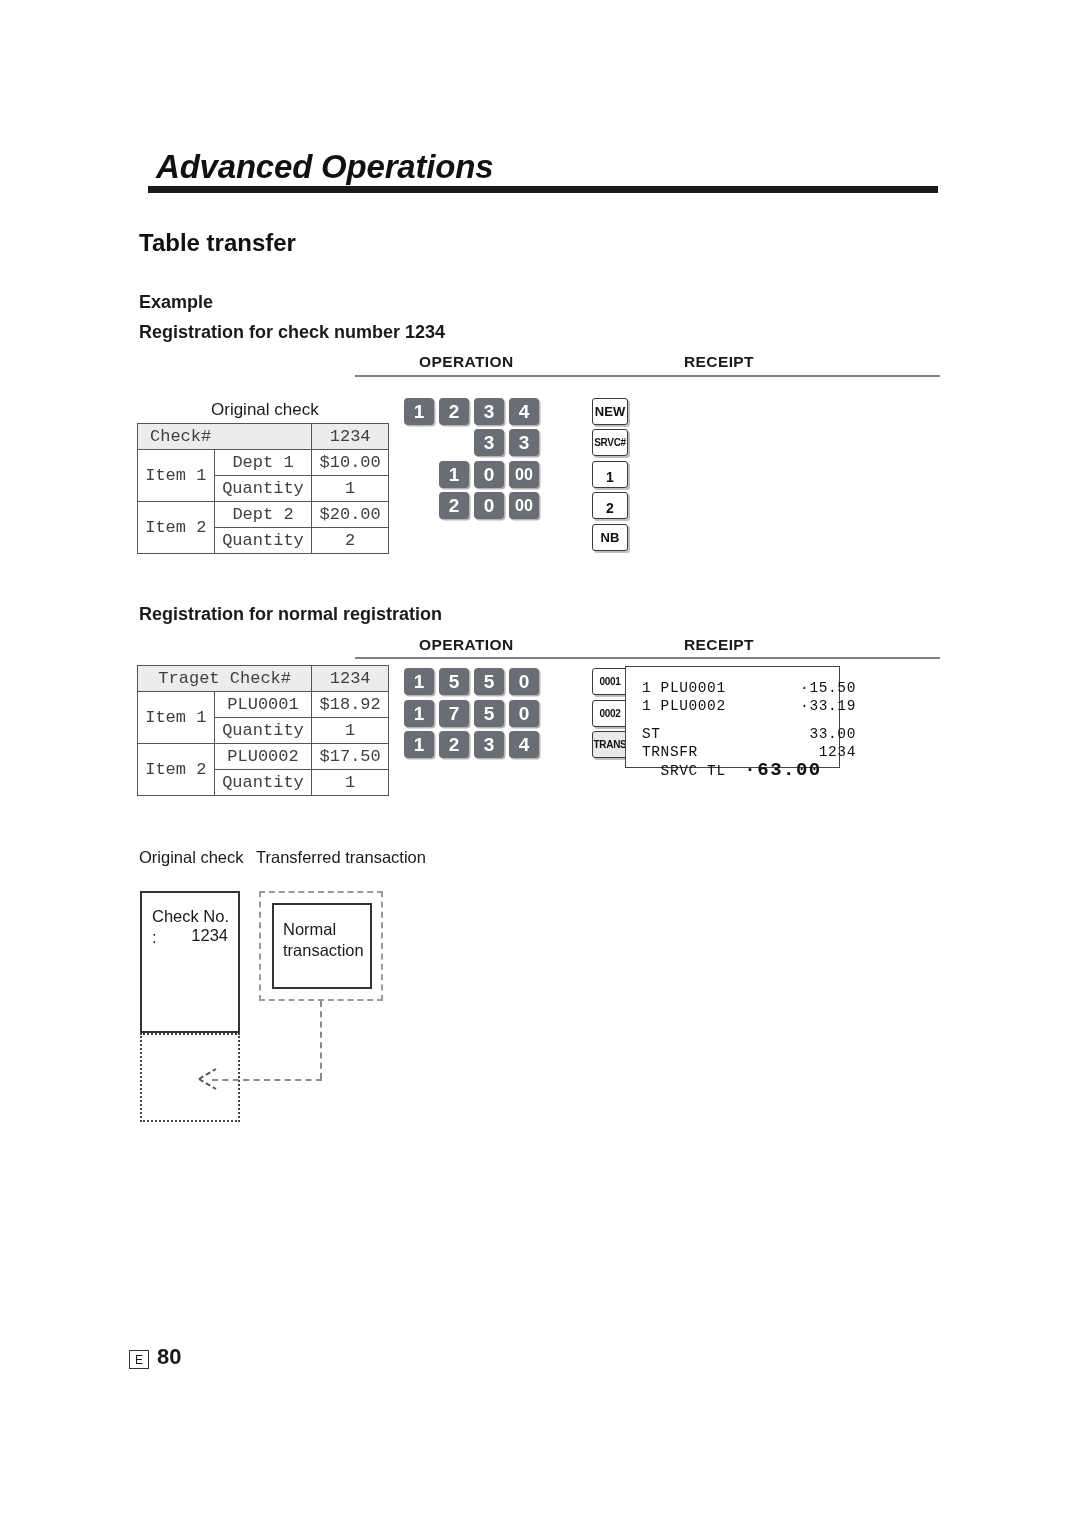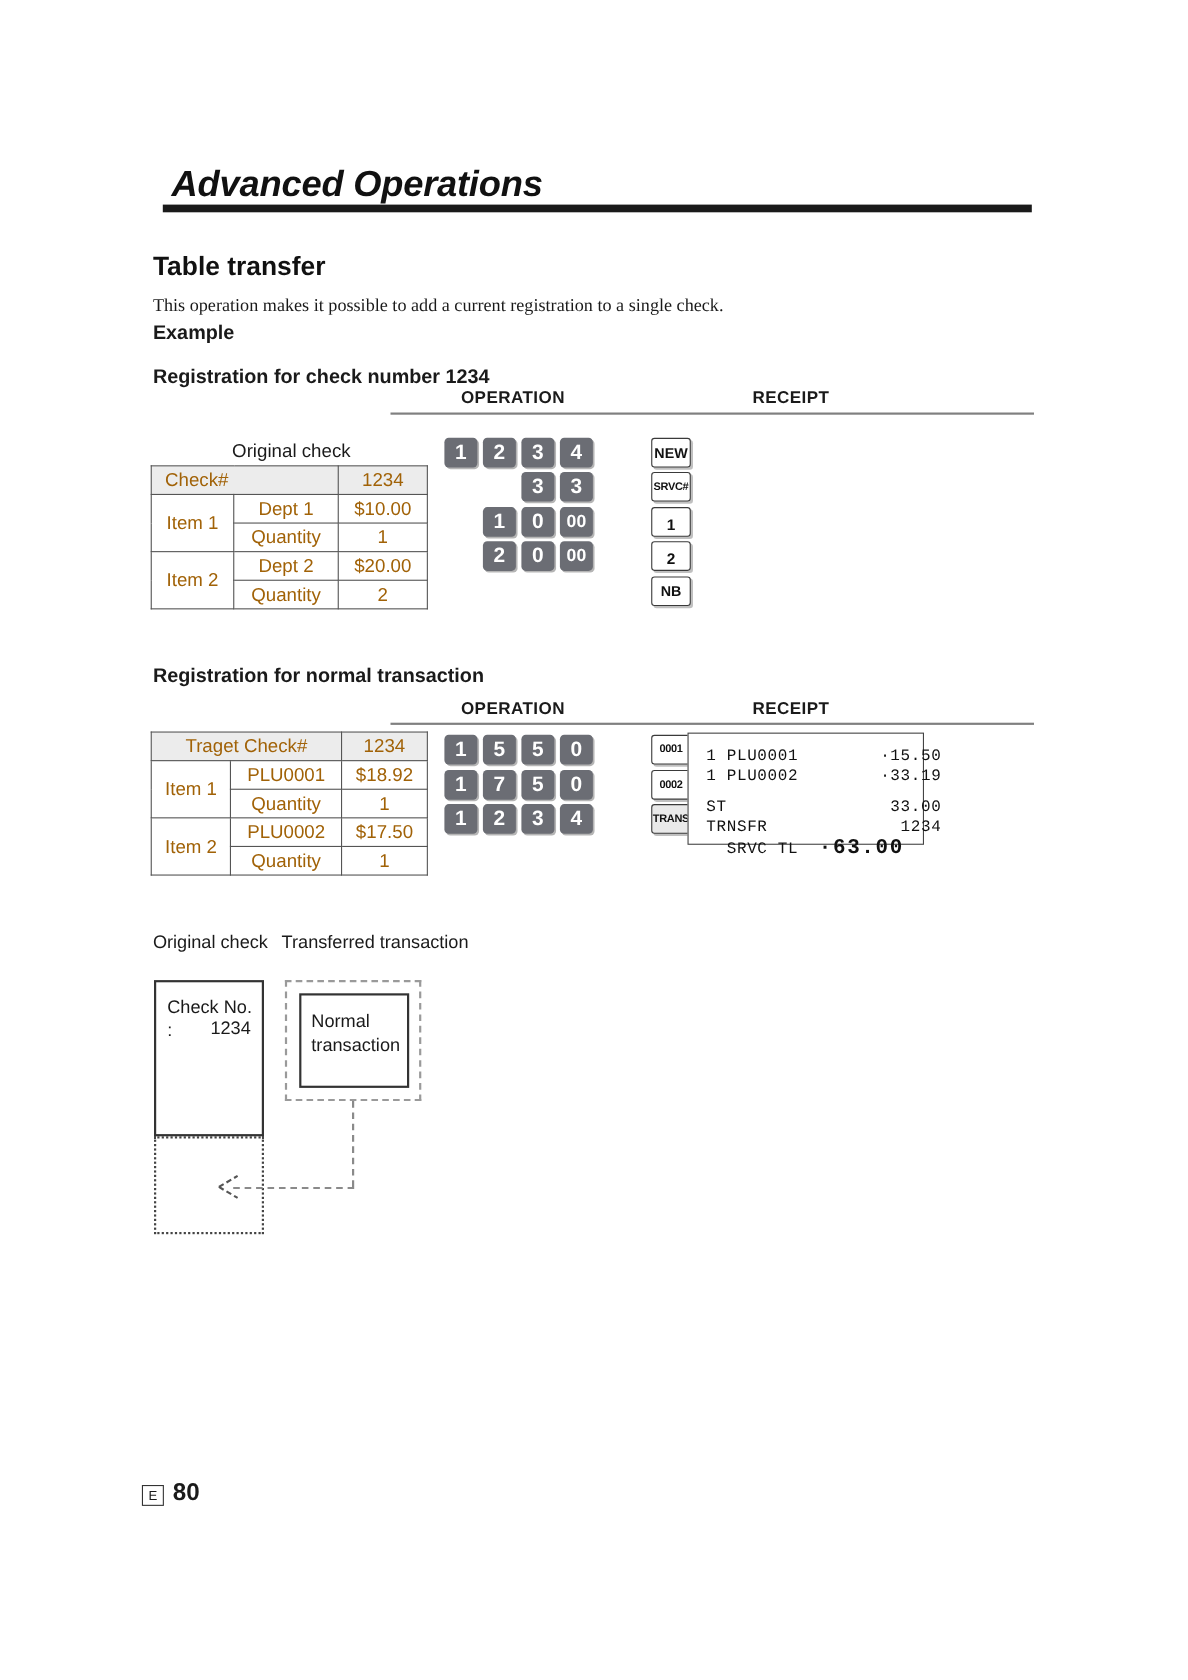--- a/index.html
+++ b/index.html
@@ -65,43 +65,43 @@
     left: 139px;
     top: 292px;
     font-size: 18px;
     font-weight: bold;
   }
   .sub-heading {
     position: absolute;
     font-size: 18px;
     font-weight: bold;
   }
-  .sub-heading-1 { left: 139px; top: 332px; }
+  .sub-heading-1 { left: 139px; top: 322px; }
   .sub-heading-2 { left: 139px; top: 604px; }
 
   
   .col-head {
     position: absolute;
     font-size: 15.5px;
     font-weight: bold;
     letter-spacing: 0.4px;
   }
   .col-rule {
     position: absolute;
     height: 2px;
     background: #808080;
   }
 
   
   .data-table {
     position: absolute;
     border-collapse: collapse;
-    font-family: Liberation Sans, sans-serif;
+    font-family: Liberation Mono, monospace;
     font-size: 17px;
-    color: #a16207;
+    color: #404040;
     background: #fff;
   }
   .data-table td {
     border: 1px solid #555;
     padding: 1px 6px;
     text-align: center;
     height: 23px;
     line-height: 22px;
   }
   .data-table .hdr-row td {
@@ -245,21 +245,20 @@
 </style>
 </head>
 <body>
 
 <div class="page">
 
   <div class="chapter-title">Advanced Operations</div>
   <div class="chapter-rule"></div>
 
   <div class="section-title">Table transfer</div>
-  <div class="intro-text">This operation makes it possible to add a current registration to a single check.</div>
   <div class="example-label">Example</div>
 
   <div class="sub-heading sub-heading-1">Registration for check number 1234</div>
 
   <div class="col-head" style="left:419px; top:353px;">OPERATION</div>
   <div class="col-head" style="left:684px; top:353px;">RECEIPT</div>
   <div class="col-rule" style="left:355px; top:375px; width:585px;"></div>
 
   <div class="table-caption" style="left:211px; top:400px;">Original check</div>
 
@@ -314,21 +313,21 @@
         <div class="key key-num">0</div>
         <div class="key key-num wide-00">00</div>
         <div class="key key-fn num-fn">2</div>
       </div>
       <div class="key-row" style="left: 544px; top: 524px;">
         <div class="key key-fn">NB</div>
       </div>
     </div>
 
 
-  <div class="sub-heading sub-heading-2">Registration for normal transaction</div>
+  <div class="sub-heading sub-heading-2">Registration for normal registration</div>
 
   <div class="col-head" style="left:419px; top:636px;">OPERATION</div>
   <div class="col-head" style="left:684px; top:636px;">RECEIPT</div>
   <div class="col-rule" style="left:355px; top:657px; width:585px;"></div>
 
   <table class="data-table" style="left:137px; top:665px; width:252px;">
     <tbody>
       <tr class="hdr-row">
         <td colspan="2">Traget Check#</td>
         <td>1234</td>

